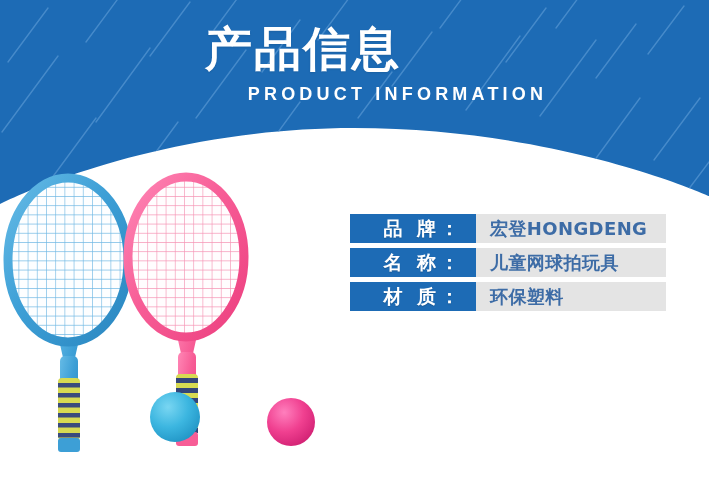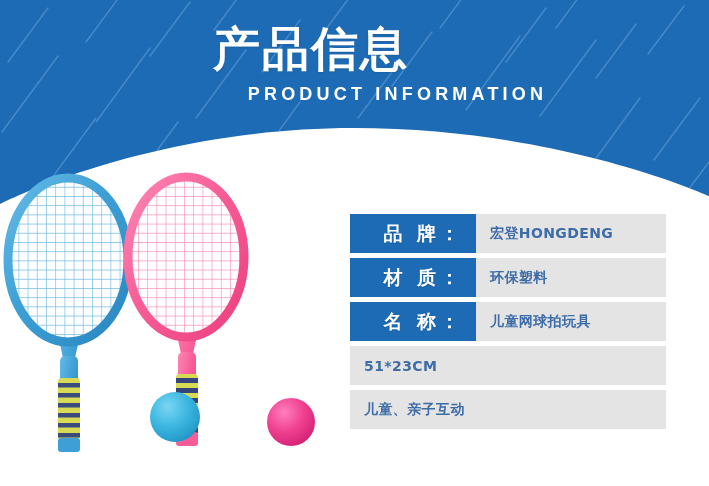--- a/index.html
+++ b/index.html
@@ -12,21 +12,21 @@
 
   
   #banner{
     position:absolute;left:0;top:0;width:709px;height:215px;
     overflow:hidden;
   }
   #banner-fill{
     position:absolute;left:0;top:0;width:709px;height:215px;
   }
   .hdr-title{
-    position:absolute;left:12px;top:22px;width:598px;
+    position:absolute;left:4px;top:22px;width:598px;
     text-align:center;
     color:#ffffff;
     font-size:47px;font-weight:bold;
     letter-spacing:2px;
     line-height:1.15;
     font-family:"DejaVu Sans","Liberation Sans",sans-serif;
     text-shadow:0 1px 2px rgba(0,0,0,.10);
   }
   .hdr-sub{
     position:absolute;left:0;top:84px;width:709px;
@@ -40,39 +40,39 @@
 
   
   #art{position:absolute;left:0;top:150px;width:340px;height:320px;}
 
   
   #spec{
     position:absolute;left:350px;top:214px;width:316px;
   }
   .spec-row{
     display:flex;align-items:stretch;
-    height:39px;margin-bottom:5px;
+    height:29px;margin-bottom:5px;
   }
   .spec-label{
     width:126px;flex:0 0 126px;
     background:#1d6bb5;
     color:#ffffff;
     display:flex;align-items:center;justify-content:flex-end;
     padding-right:13px;box-sizing:border-box;
     font-size:19px;font-weight:bold;letter-spacing:4px;
     font-family:"DejaVu Sans","Liberation Sans",sans-serif;
     text-shadow:0 1px 1px rgba(0,0,0,.18);
   }
   .spec-value{
     flex:1 1 auto;
     background:#e4e4e4;
     color:#3d6ca6;
     display:flex;align-items:center;
     padding-left:14px;box-sizing:border-box;
-    font-size:14px;font-weight:bold;letter-spacing:.4px;
+    font-size:18px;font-weight:bold;letter-spacing:.4px;
     font-family:"DejaVu Sans","Liberation Sans",sans-serif;
   }
 </style>
 </head>
 <body>
 
 <div id="page">
 
   <div id="banner">
     <svg id="banner-fill" viewBox="0 0 709 215" preserveAspectRatio="none">
@@ -210,32 +210,30 @@
   </svg>
 
   <div id="spec">
 
     <div class="spec-row">
       <div class="spec-label">品 牌：</div>
       <div class="spec-value">宏登HONGDENG</div>
     </div>
 
     <div class="spec-row">
+      <div class="spec-label">名 称：</div>
+      <div class="spec-value">儿童网球拍玩具</div>
+    </div>
+
+    <div class="spec-row">
       <div class="spec-label">材 质：</div>
       <div class="spec-value">环保塑料</div>
     </div>
 
     <div class="spec-row">
-      <div class="spec-label">名 称：</div>
-      <div class="spec-value">儿童网球拍玩具</div>
-    </div>
-
-    <div class="spec-row">
-      <div class="spec-value">51*23CM</div>
-    </div>
-
-    <div class="spec-row">
-      <div class="spec-value">儿童、亲子互动</div>
+    </div>
+
+    <div class="spec-row">
     </div>
 
   </div>
 
 </div>
 
 </body></html>

